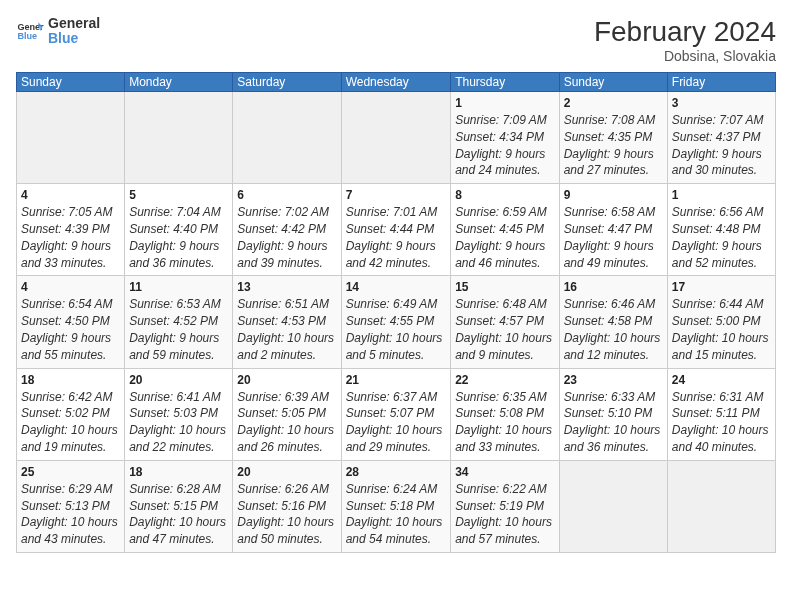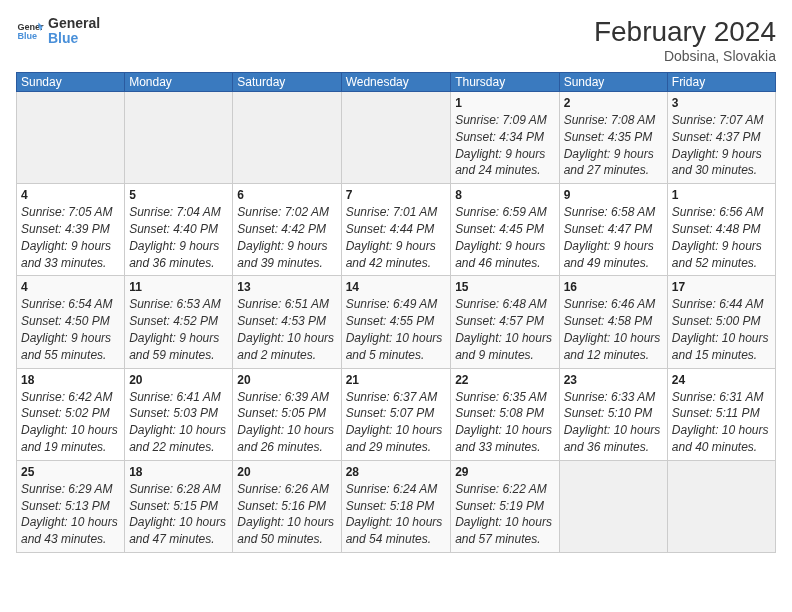--- a/index.html
+++ b/index.html
@@ -235,20 +235,20 @@
         </td>
         <td>
           <div class="day-num">20</div>
           <div class="day-info">Sunrise: 6:26 AM<br>Sunset: 5:16 PM<br>Daylight: 10 hours and 50 minutes.</div>
         </td>
         <td>
           <div class="day-num">28</div>
           <div class="day-info">Sunrise: 6:24 AM<br>Sunset: 5:18 PM<br>Daylight: 10 hours and 54 minutes.</div>
         </td>
         <td>
-          <div class="day-num">29</div>
+          <div class="day-num">34</div>
           <div class="day-info">Sunrise: 6:22 AM<br>Sunset: 5:19 PM<br>Daylight: 10 hours and 57 minutes.</div>
         </td>
         <td class="empty"></td>
         <td class="empty"></td>
       </tr>
     </tbody>
 </table>
 
 </body></html>

